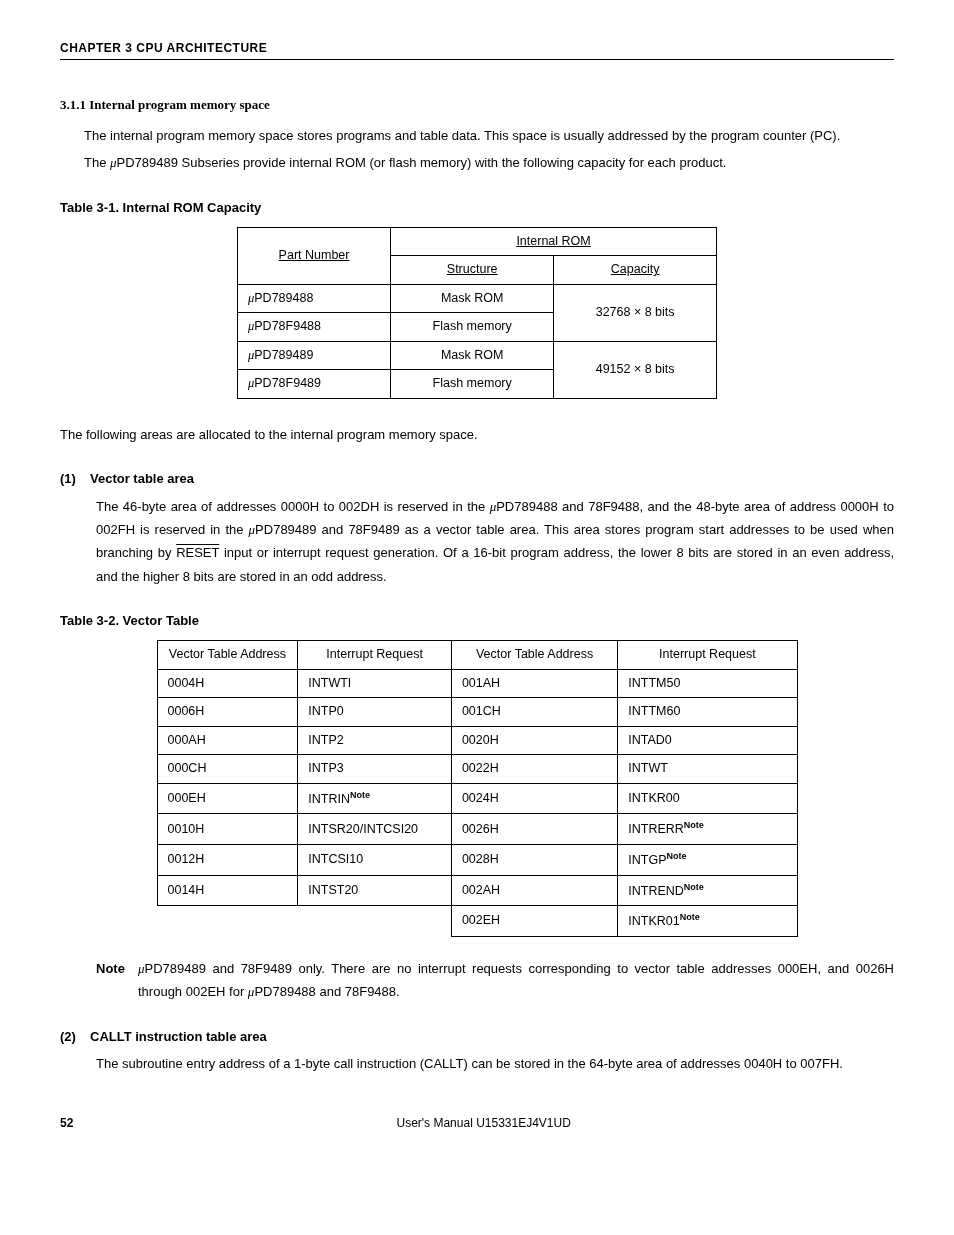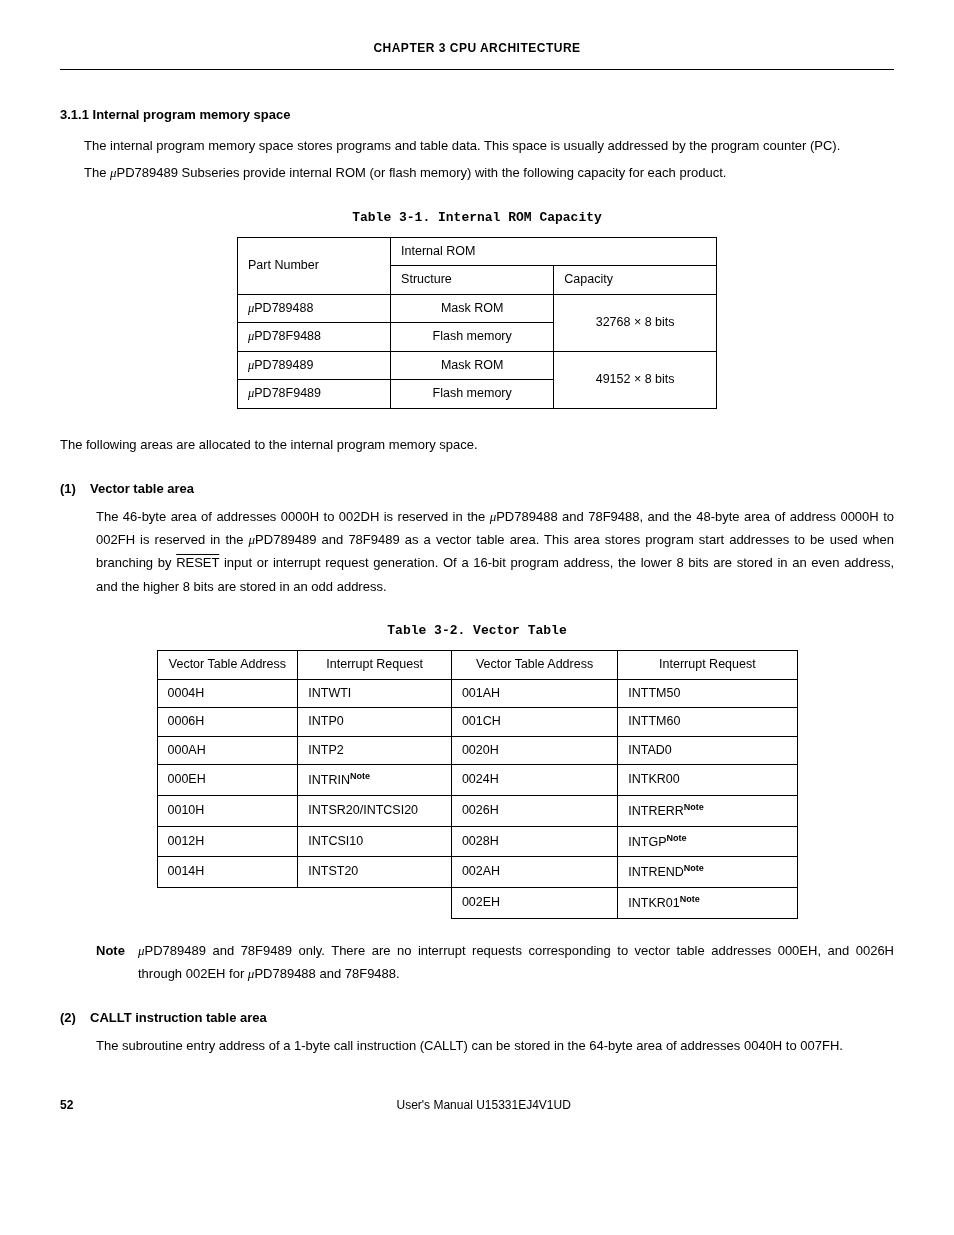--- a/index.html
+++ b/index.html
@@ -5,60 +5,60 @@
   body {
     font-family: Arial, Helvetica, sans-serif;
     font-size: 13px;
     color: #000;
     margin: 0;
     padding: 40px 60px 30px 60px;
     width: 834px;
     line-height: 1.4;
   }
   .chapter-header {
-    text-align: center;
+    text-align: left;
     font-weight: bold;
     font-size: 12px;
     letter-spacing: 0.5px;
-    padding-bottom: 12px;
+    padding-bottom: 2px;
     border-bottom: 1px solid #000;
     margin-bottom: 36px;
   }
   .section-heading {
     font-weight: bold;
     font-size: 13px;
     margin-bottom: 10px;
+    font-family: Liberation Serif, serif;
   }
   .body-para {
     text-align: justify;
     margin: 0 0 4px 0;
     line-height: 1.8;
   }
   .indent { text-indent: 24px; }
   .mu { font-style: italic; font-family: 'Times New Roman', serif; }
   .table-title {
-    text-align: center;
+    text-align: left;
     font-weight: bold;
     margin: 24px 0 10px 0;
-    font-family: Liberation Mono, monospace;
   }
   table {
     border-collapse: collapse;
     margin: 0 auto;
   }
   table.rom {
     width: 480px;
   }
   table.rom th, table.rom td {
     border: 1px solid #000;
     padding: 5px 10px;
     font-weight: normal;
     font-size: 12.5px;
   }
-  table.rom th { text-align: left; }
+  table.rom th { text-align: center; text-decoration: underline; }
   table.rom td.center { text-align: center; }
   table.vector {
     width: 641px;
   }
   table.vector th, table.vector td {
     border: 1px solid #000;
     padding: 5px 10px;
     font-weight: normal;
     font-size: 12.5px;
     text-align: left;
@@ -198,20 +198,26 @@
         <td>001CH</td>
         <td>INTTM60</td>
       </tr>
       <tr>
         <td>000AH</td>
         <td>INTP2</td>
         <td>0020H</td>
         <td>INTAD0</td>
       </tr>
       <tr>
+        <td>000CH</td>
+        <td>INTP3</td>
+        <td>0022H</td>
+        <td>INTWT</td>
+      </tr>
+      <tr>
         <td>000EH</td>
         <td>INTRIN<sup class="note">Note</sup></td>
         <td>0024H</td>
         <td>INTKR00</td>
       </tr>
       <tr>
         <td>0010H</td>
         <td>INTSR20/INTCSI20</td>
         <td>0026H</td>
         <td>INTRERR<sup class="note">Note</sup></td>

